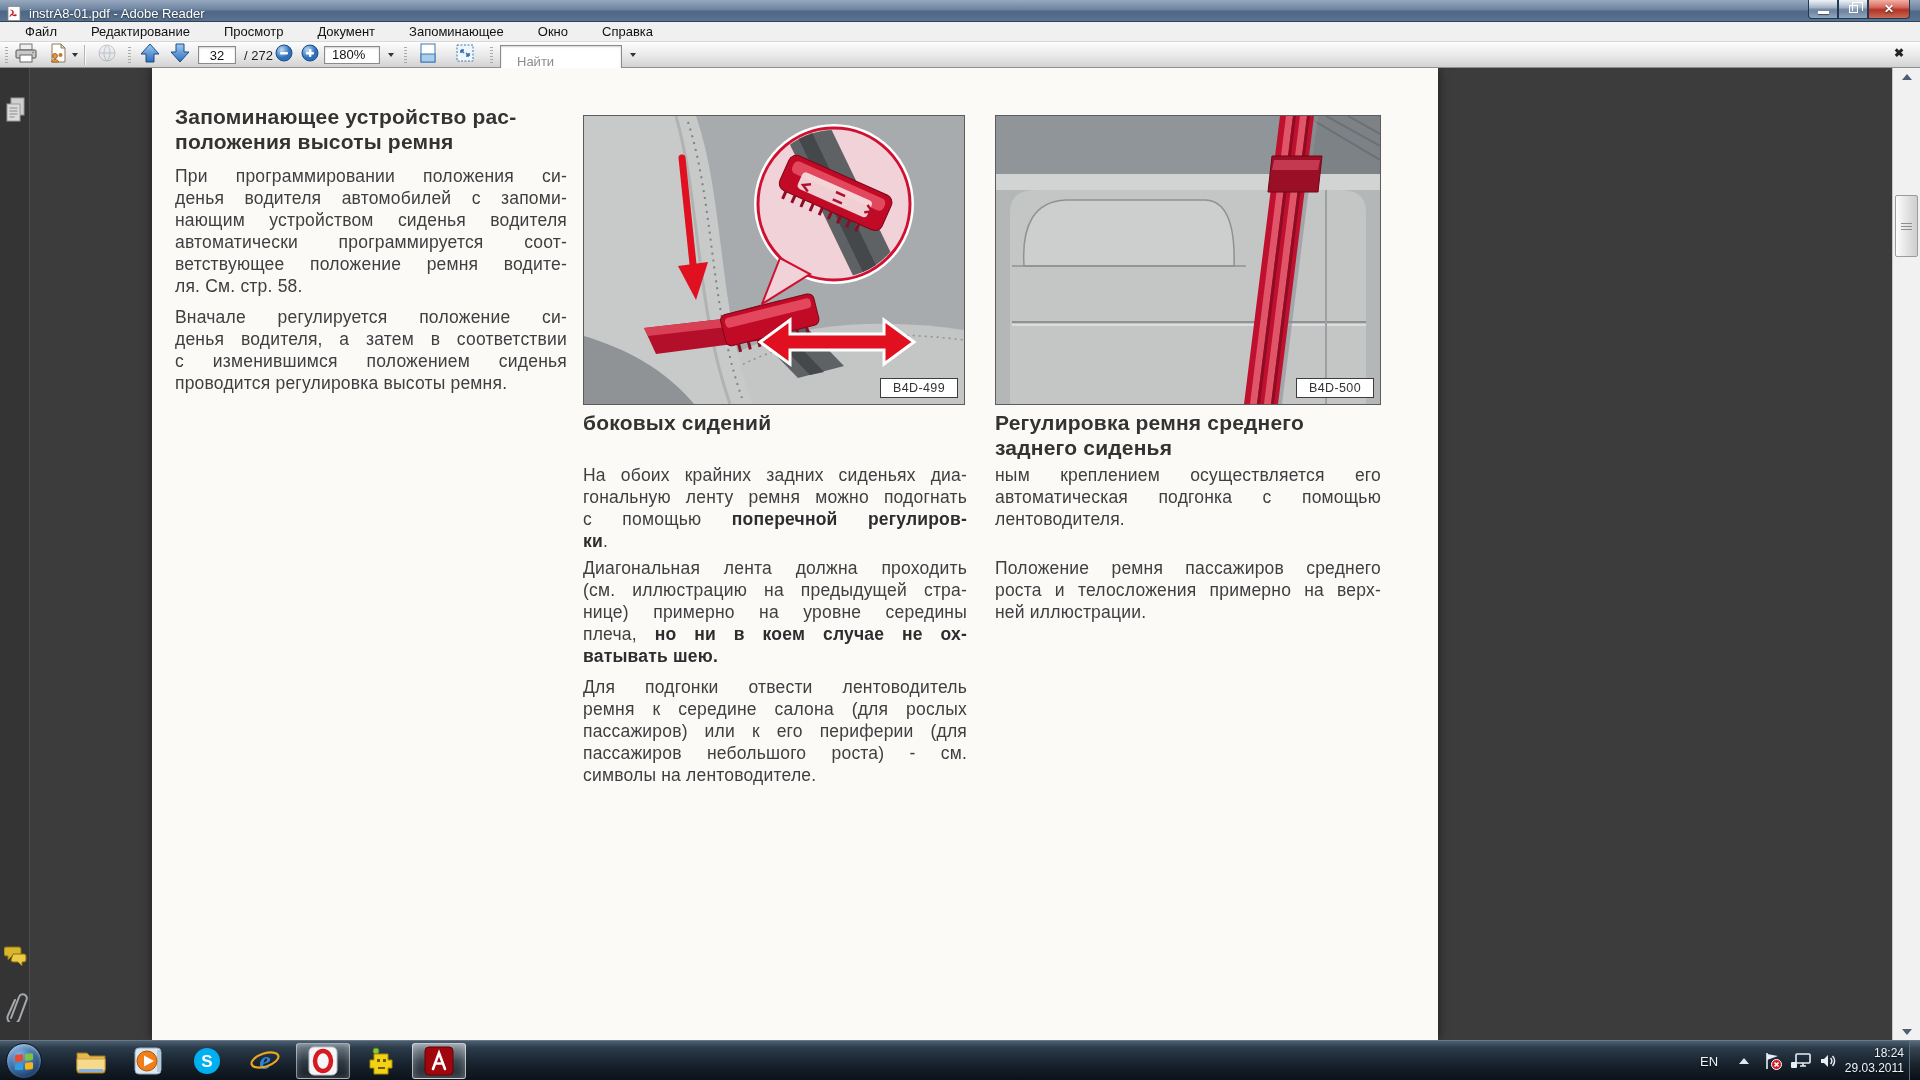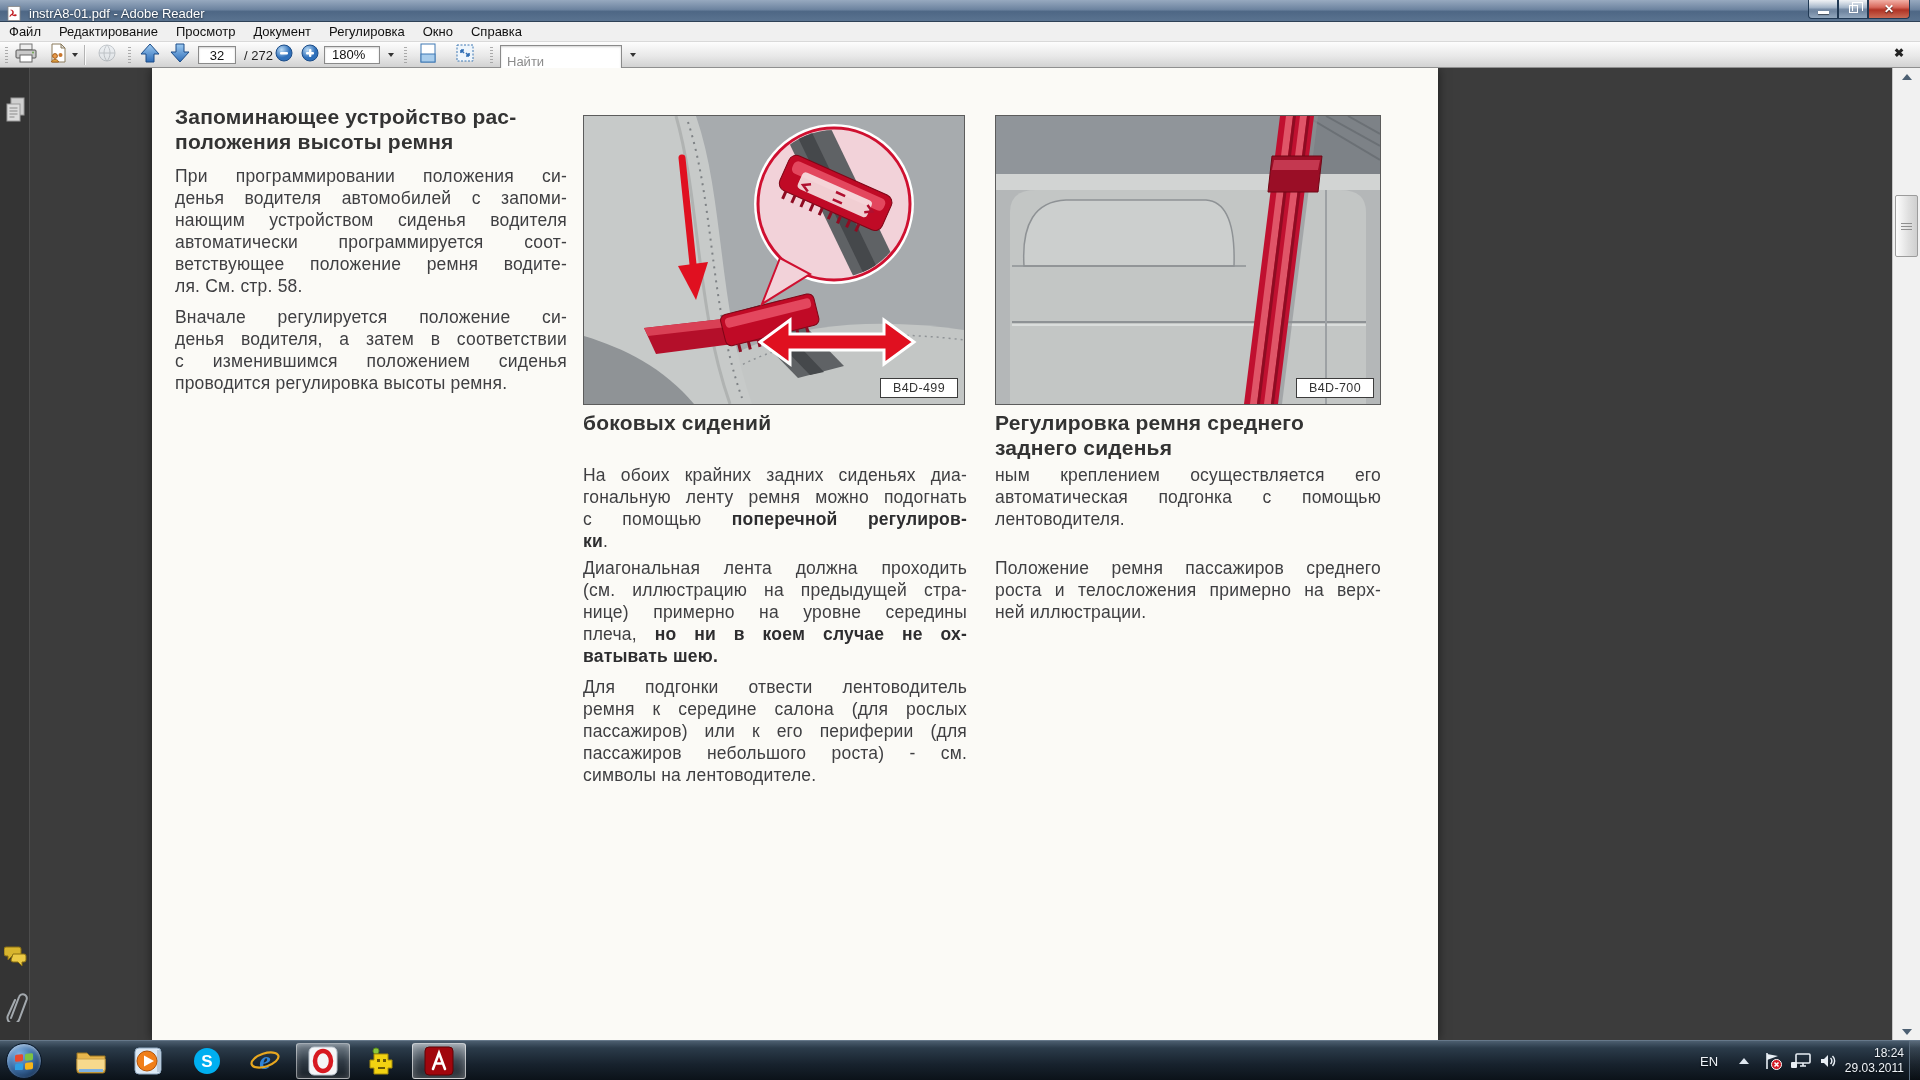--- a/index.html
+++ b/index.html
@@ -22,39 +22,39 @@
   .winbtn.close { width:42px; border-radius:0 0 4px 0;
     background:linear-gradient(180deg,#f2b0a6 0%,#d8695c 40%,#b03325 55%,#c96a55 100%); }
   .minglyph { width:11px; height:3px; background:#fff; box-shadow:0 1px 1px rgba(0,0,0,.5); margin-top:6px; }
   .restglyph { width:9px; height:8px; border:1px solid #fff; position:relative; background:rgba(255,255,255,.15); }
   .restglyph:before { content:""; position:absolute; left:2px; top:-4px; width:9px; height:8px; border:1px solid #fff; border-bottom:none; }
   .xglyph { font-size:12px; font-weight:bold; line-height:1; }
 
   
   .menubar { position:absolute; left:0; top:22px; width:1920px; height:20px; background:#f0f0f0;
     border-bottom:1px solid #d9d9d9; display:flex; align-items:center; }
-  .menuitem { font-size:13px; color:#111; padding:0 9px; height:20px; line-height:20px; }
+  .menuitem { font-size:13px; color:#111; padding:0 9px; height:20px; line-height:20px;margin-left:16px; }
 
   
   .toolbar { position:absolute; left:0; top:42px; width:1920px; height:26px;
     background:linear-gradient(180deg,#fdfdfd 0%,#e9e9e9 55%,#d2d2d2 100%);
     border-bottom:1px solid #8f8f8f; }
   .toolbar > * { position:absolute; }
   .grip { width:3px; height:16px; top:5px;
     background-image:repeating-linear-gradient(180deg,#9a9a9a 0 1px,transparent 1px 3px); opacity:.8; }
   .tsep { width:1px; height:20px; top:3px; background:#b4b4b4; box-shadow:1px 0 0 #fbfbfb; }
   .tbtn { height:22px; top:2px; display:flex; align-items:center; justify-content:center; border-radius:3px; }
   .caret { width:0; height:0; border-left:3.5px solid transparent; border-right:3.5px solid transparent;
     border-top:4px solid #333; top:11px; }
   .tfield { background:#fff; border:1px solid #8a8a8a; box-shadow:inset 0 1px 2px rgba(0,0,0,.18);
     font-size:13px; color:#111; font-family:"Liberation Sans",sans-serif; }
   .pageinput { left:198px; top:4px; width:38px; height:18px; text-align:center; }
   .slashtotal { left:244px; top:6px; font-size:13px; color:#222; }
   .zoombox { left:324px; top:4px; width:56px; height:18px; line-height:16px; padding-left:7px; font-size:13px; }
-  .findinput { left:500px; top:3px; width:122px; height:32px; padding:0 6px; font-size:13px; }
+  .findinput { left:500px; top:3px; width:122px; height:32px; padding:0 16px; font-size:13px; }
   .findinput::placeholder { color:#8c8c8c; }
   .toolbar-close { right:16px; top:4px; font-size:12px; font-weight:bold; color:#222; cursor:default; }
 
   
   .navstrip { position:absolute; left:0; top:68px; width:30px; height:972px; background:#343434; border-right:1px solid #4c4c4c; }
   .navstrip .navicon { position:absolute; left:4px; }
   .docarea { position:absolute; left:31px; top:68px; width:1861px; height:972px; background:#3c3c3c; overflow:hidden; }
   .scrollbar { position:absolute; right:0; top:68px; width:28px; height:972px; background:#f1f1f1; border-left:1px solid #c6c6c6; }
   .sb-btn { position:absolute; left:0; width:28px; height:17px; display:flex; align-items:center; justify-content:center; }
   .sb-up { top:0; } .sb-down { bottom:0; }
@@ -128,21 +128,21 @@
           <span class="xglyph">✕</span>
         </div>
     </div>
   </div>
 
   <div class="menubar">
     <span class="menuitem">Файл</span>
     <span class="menuitem">Редактирование</span>
     <span class="menuitem">Просмотр</span>
     <span class="menuitem">Документ</span>
-    <span class="menuitem">Регулировка</span>
+    <span class="menuitem">Запоминающее</span>
     <span class="menuitem">Окно</span>
     <span class="menuitem">Справка</span>
   </div>
 
   <div class="toolbar">
     <div class="grip" style="left:5px"></div>
 
     <div class="tbtn" style="left:12px;width:28px">
       <span>
         <svg width="24" height="20" viewBox="0 0 24 20">
@@ -420,21 +420,21 @@
 
             <path d="M284 0 L318 0 L282 288 L248 288 Z" fill="#c01030"></path>
             <path d="M290 0 L297 0 L261 288 L254 288 Z" fill="#e05568"></path>
             <path d="M304 0 L311 0 L275 288 L268 288 Z" fill="#e05568"></path>
             <path d="M297 0 L300 0 L264 288 L261 288 Z" fill="#8e0c22"></path>
             <path d="M311 0 L314 0 L278 288 L275 288 Z" fill="#8e0c22"></path>
 
             <path d="M276 40 L326 40 L322 76 L272 76 Z" fill="#9a0e26" stroke="#6e0715"></path>
             <path d="M278 44 L324 44 L322 54 L276 54 Z" fill="#c43850"></path>
           </svg>
-          <div class="figlabel">B4D-700</div>
+          <div class="figlabel">B4D-500</div>
         </div>
         <div class="colheading" style="position:absolute; top:342px; width:386px;">
             <div class="jline">Регулировка ремня среднего</div>
             <div class="jline">заднего сиденья</div>
           </div>
         <div class="para" style="position:absolute; top:396px; width:386px; margin:0;">
             <div class="jline">ным креплением осуществляется его</div>
             <div class="jline">автоматическая подгонка с помощью</div>
             <div class="jline">лентоводителя.</div>
           </div>

